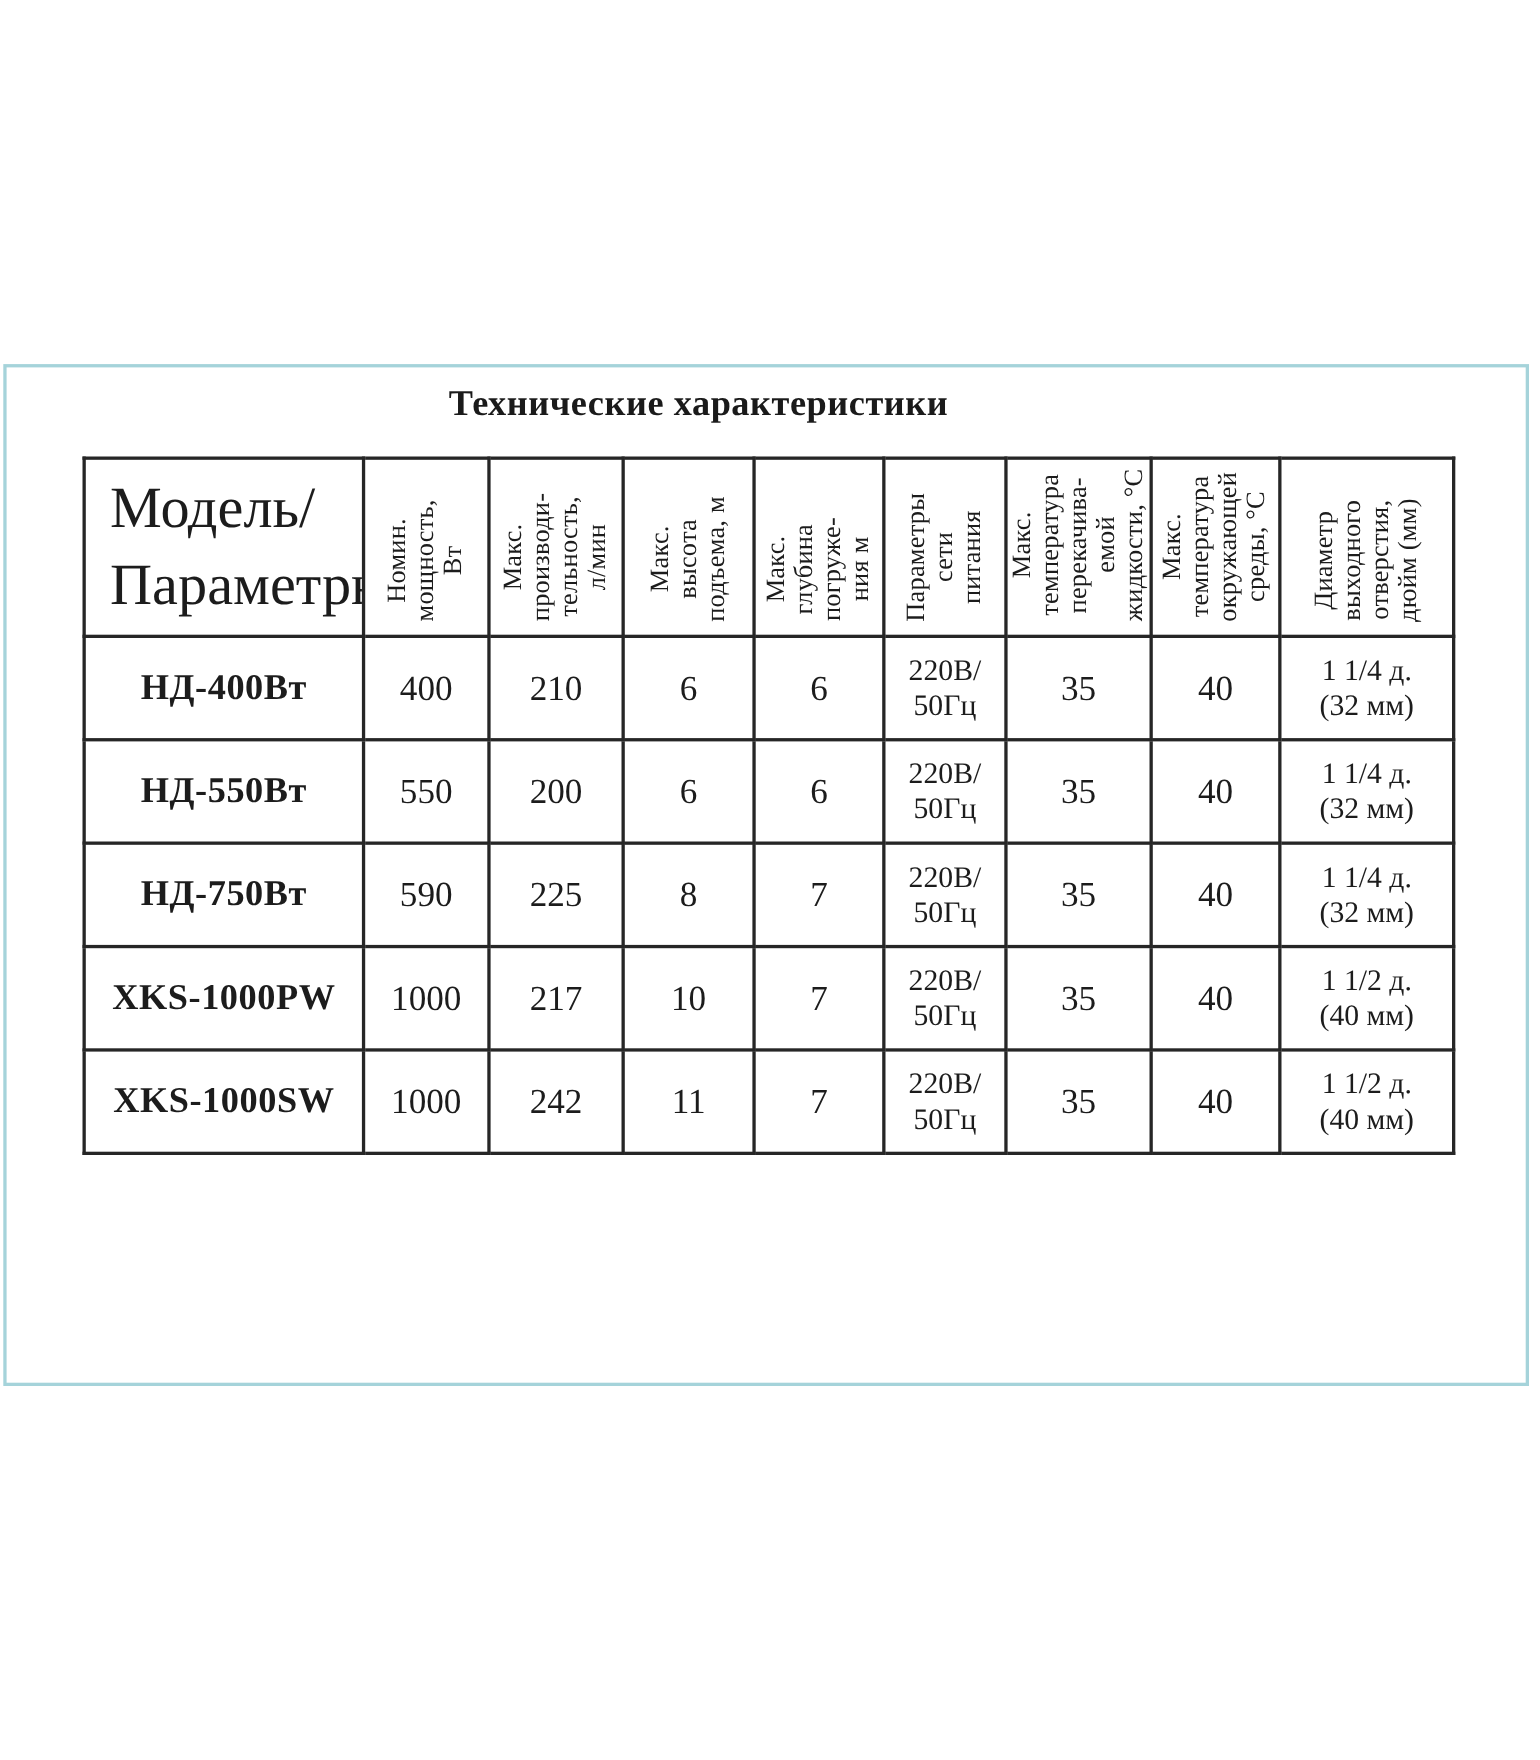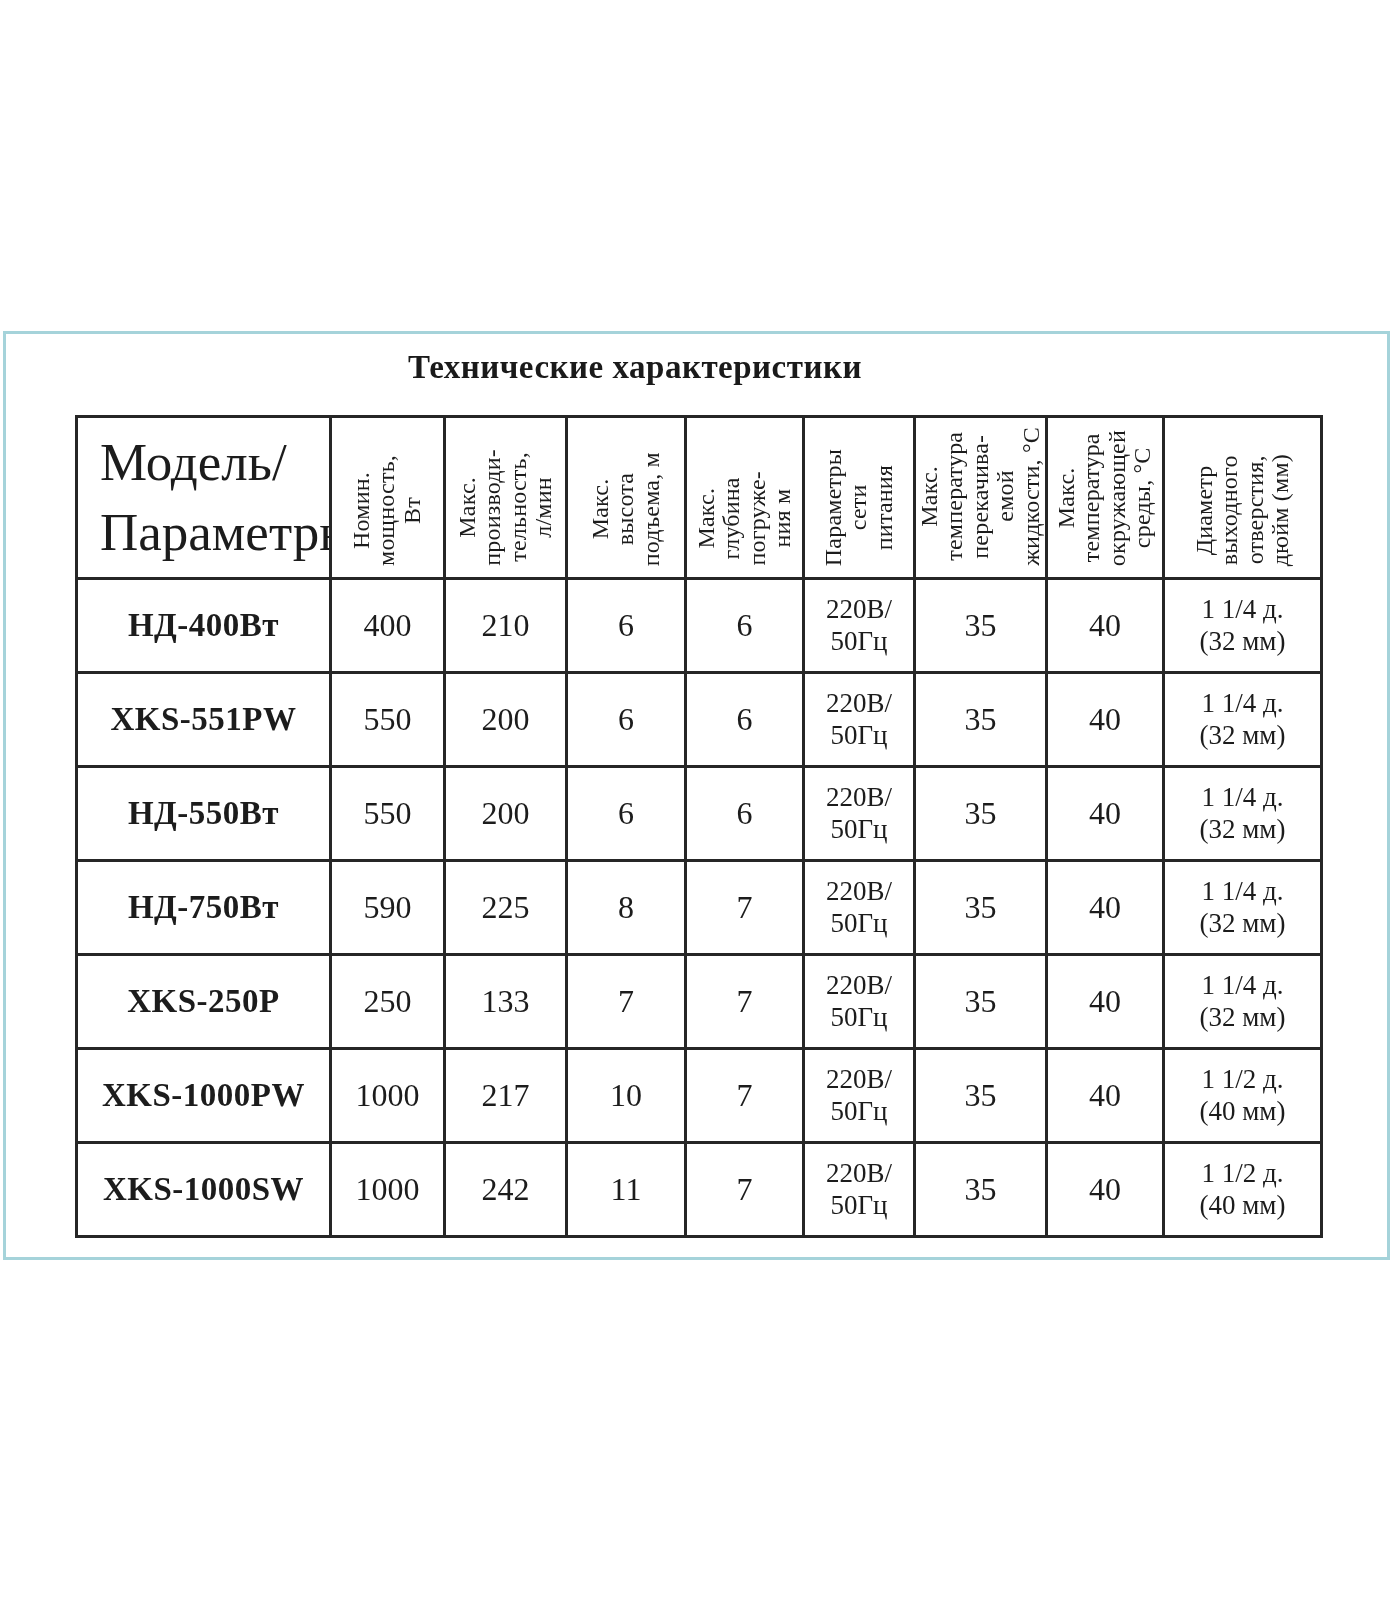--- a/index.html
+++ b/index.html
@@ -146,33 +146,20 @@
       <td>6</td>
       <td>6</td>
       <td class="multi">220В/
 50Гц</td>
       <td>35</td>
       <td>40</td>
       <td class="multi">1 1/4 д.
 (32 мм)</td>
     </tr>
 
-    <tr class="data-row">
-      <td class="model">XKS-551PW</td>
-      <td>550</td>
-      <td>200</td>
-      <td>6</td>
-      <td>6</td>
-      <td class="multi">220В/
-50Гц</td>
-      <td>35</td>
-      <td>40</td>
-      <td class="multi">1 1/4 д.
-(32 мм)</td>
-    </tr>
 
     <tr class="data-row">
       <td class="model">НД-550Вт</td>
       <td>550</td>
       <td>200</td>
       <td>6</td>
       <td>6</td>
       <td class="multi">220В/
 50Гц</td>
       <td>35</td>
@@ -188,33 +175,20 @@
       <td>8</td>
       <td>7</td>
       <td class="multi">220В/
 50Гц</td>
       <td>35</td>
       <td>40</td>
       <td class="multi">1 1/4 д.
 (32 мм)</td>
     </tr>
 
-    <tr class="data-row">
-      <td class="model">XKS-250P</td>
-      <td>250</td>
-      <td>133</td>
-      <td>7</td>
-      <td>7</td>
-      <td class="multi">220В/
-50Гц</td>
-      <td>35</td>
-      <td>40</td>
-      <td class="multi">1 1/4 д.
-(32 мм)</td>
-    </tr>
 
     <tr class="data-row">
       <td class="model">XKS-1000PW</td>
       <td>1000</td>
       <td>217</td>
       <td>10</td>
       <td>7</td>
       <td class="multi">220В/
 50Гц</td>
       <td>35</td>

